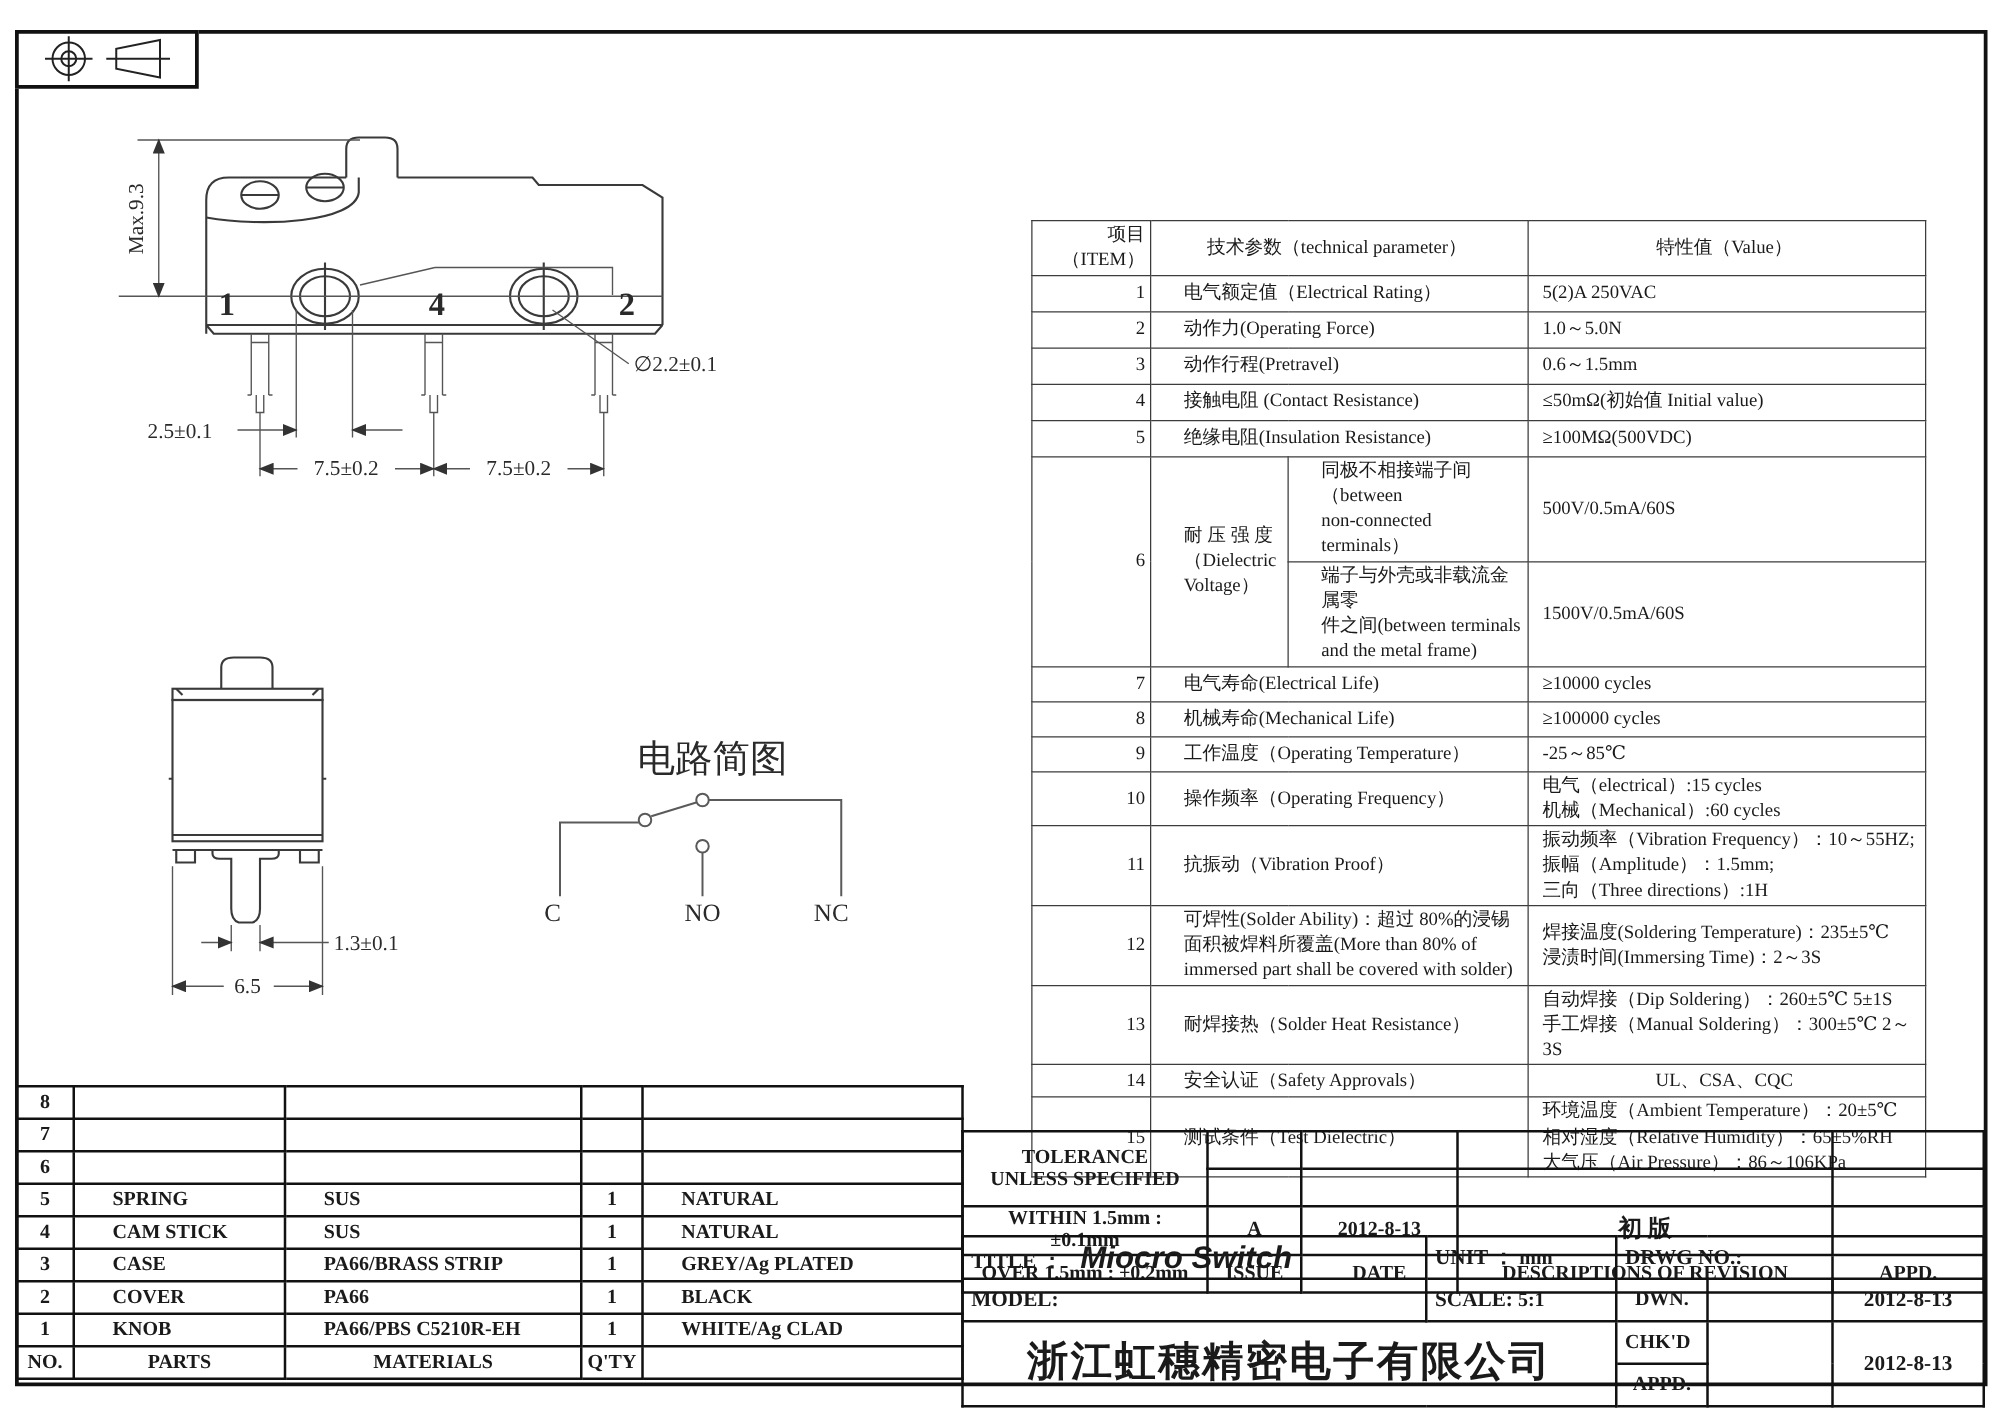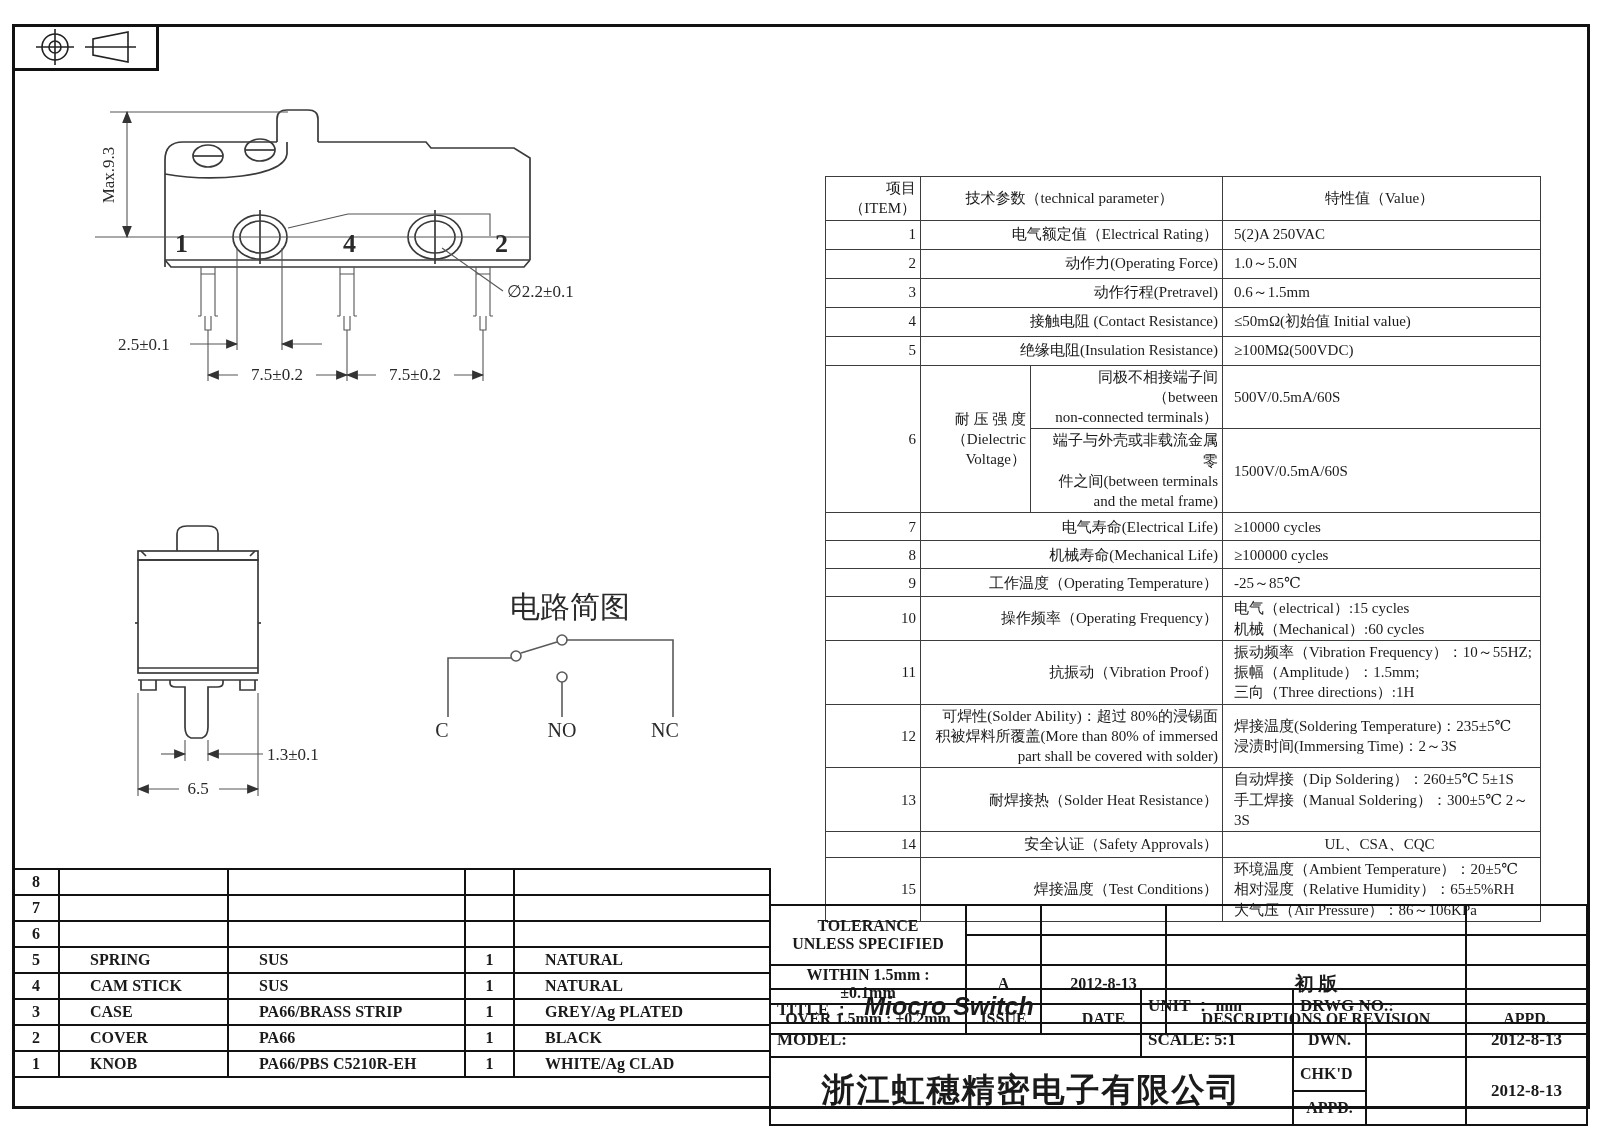--- a/index.html
+++ b/index.html
@@ -7,21 +7,21 @@
         font-family:"Liberation Serif","DejaVu Serif",serif;color:#1a1a1a;}
   .abs{position:absolute;}
   #frame{left:12px;top:24px;width:1572px;height:1079px;border:3px solid #111;}
   #projbox{left:12px;top:24px;width:141px;height:41px;border:3px solid #111;background:#fff;}
   
   #spec-title{left:848px;top:140px;font-size:19px;letter-spacing:.5px;}
   table{border-collapse:collapse;table-layout:fixed;}
   .spec{position:absolute;left:825px;top:176px;width:715px;font-size:15px;}
   .spec td{border:1px solid #3c3c3c;padding:1px 4px;vertical-align:middle;line-height:1.35;}
   .spec .it{text-align:right;}
-  .spec .pm{padding-left:12px;text-align:right;}
+  .spec .pm{padding-left:26px;}
   .spec .vl{padding-left:11px;white-space:pre-line;}
   .spec .ctr{text-align:center;padding-left:0;}
   .pre{white-space:pre-line;}
   
   .bt{position:absolute;font-size:16px;font-weight:bold;font-family:"Liberation Serif",serif;}
   .bt td{border:2px solid #111;padding:0 6px;vertical-align:middle;line-height:1.15;}
   .parts{left:12px;top:868px;width:757px;}
   .parts td{height:24px;padding-left:30px;}
   .parts .c{text-align:center;padding:0 2px;}
   .tolrev{left:769px;top:868px;width:817px;margin-top:36px;}
@@ -256,21 +256,21 @@
       <td class="vl">自动焊接（Dip Soldering）：260±5℃ 5±1S
 手工焊接（Manual Soldering）：300±5℃ 2～3S</td>
     </tr>
     <tr style="height:26px">
       <td class="it">14</td>
       <td class="pm" colspan="2">安全认证（Safety Approvals）</td>
       <td class="vl ctr">UL、CSA、CQC</td>
     </tr>
     <tr style="height:62px">
       <td class="it">15</td>
-      <td class="pm" colspan="2">焊接温度（Test Conditions）</td>
+      <td class="pm" colspan="2">测试条件（Test Dielectric）</td>
       <td class="vl">环境温度（Ambient Temperature）：20±5℃
 相对湿度（Relative Humidity）：65±5%RH
 大气压（Air Pressure）：86～106KPa</td>
     </tr>
   </tbody>
     </table>
 
   <table class="bt parts">
     <colgroup>
         <col style="width:46px">
@@ -328,20 +328,27 @@
       <td>PA66</td>
       <td class="c">1</td>
       <td>BLACK</td>
     </tr>
     <tr>
       <td class="c">1</td>
       <td>KNOB</td>
       <td>PA66/PBS C5210R-EH</td>
       <td class="c">1</td>
       <td>WHITE/Ag CLAD</td>
+    </tr>
+    <tr>
+      <td class="c">NO.</td>
+      <td class="c">PARTS</td>
+      <td class="c">MATERIALS</td>
+      <td class="c">Q'TY</td>
+      <td></td>
     </tr>
   </tbody>
     </table>
 
   <table class="bt tolrev">
     <colgroup>
         <col style="width:196px">
         <col style="width:75px">
         <col style="width:125px">
         <col style="width:300px">

